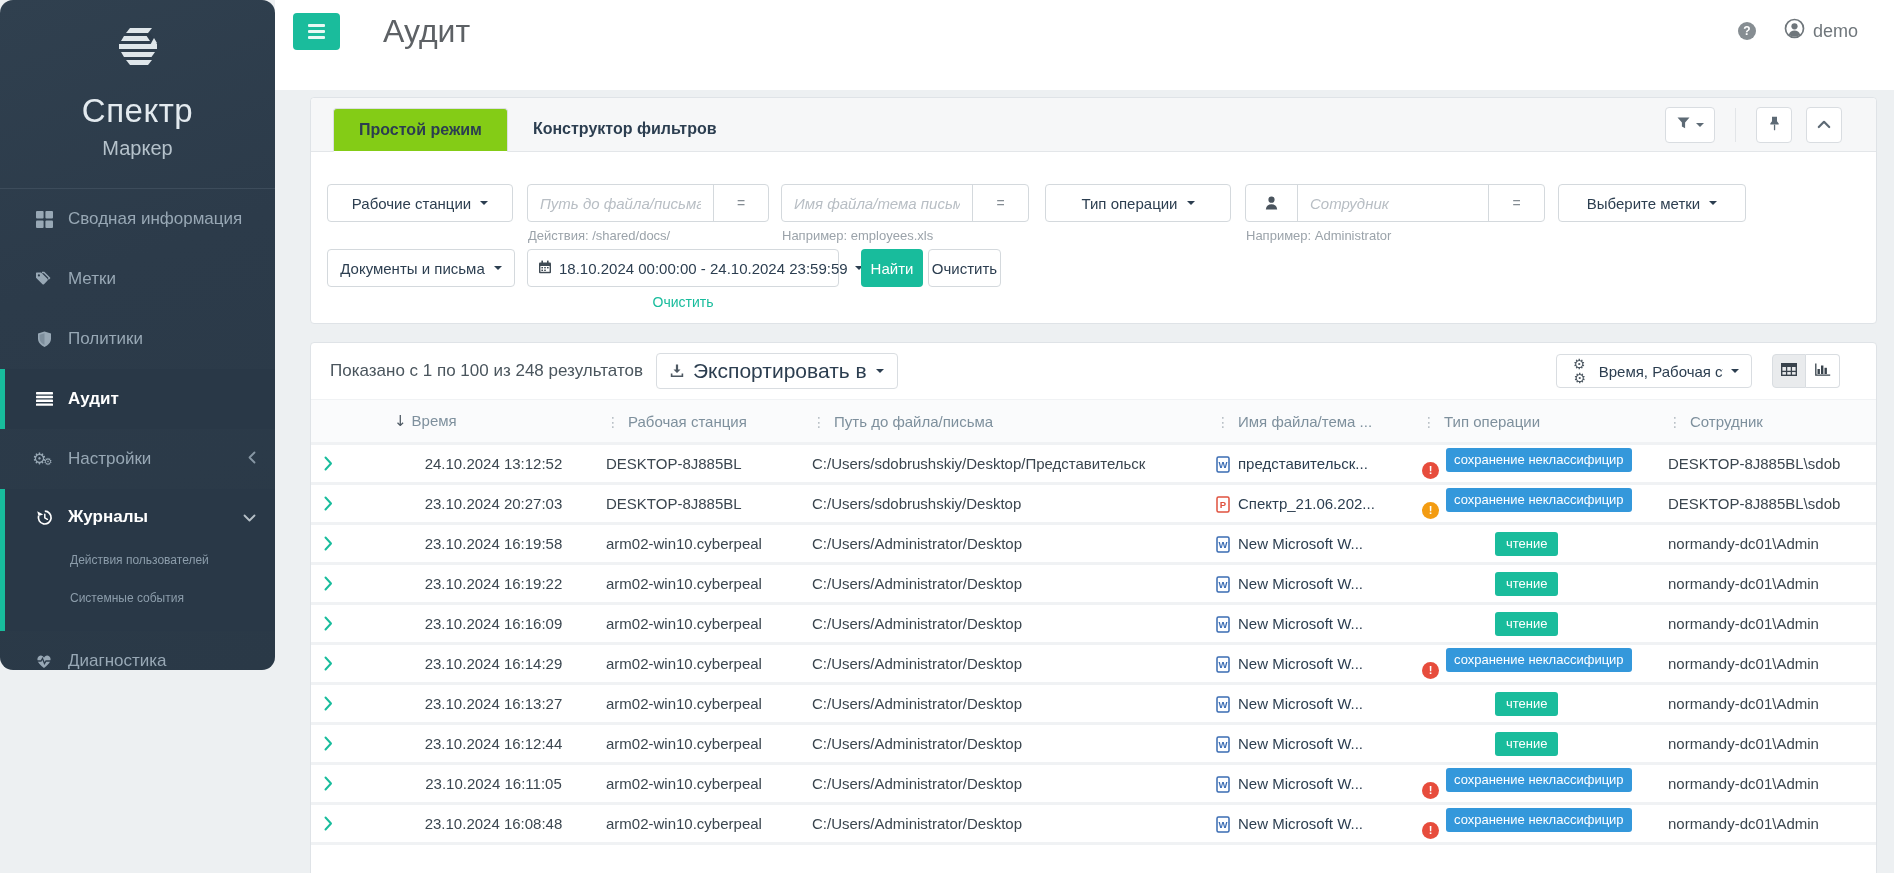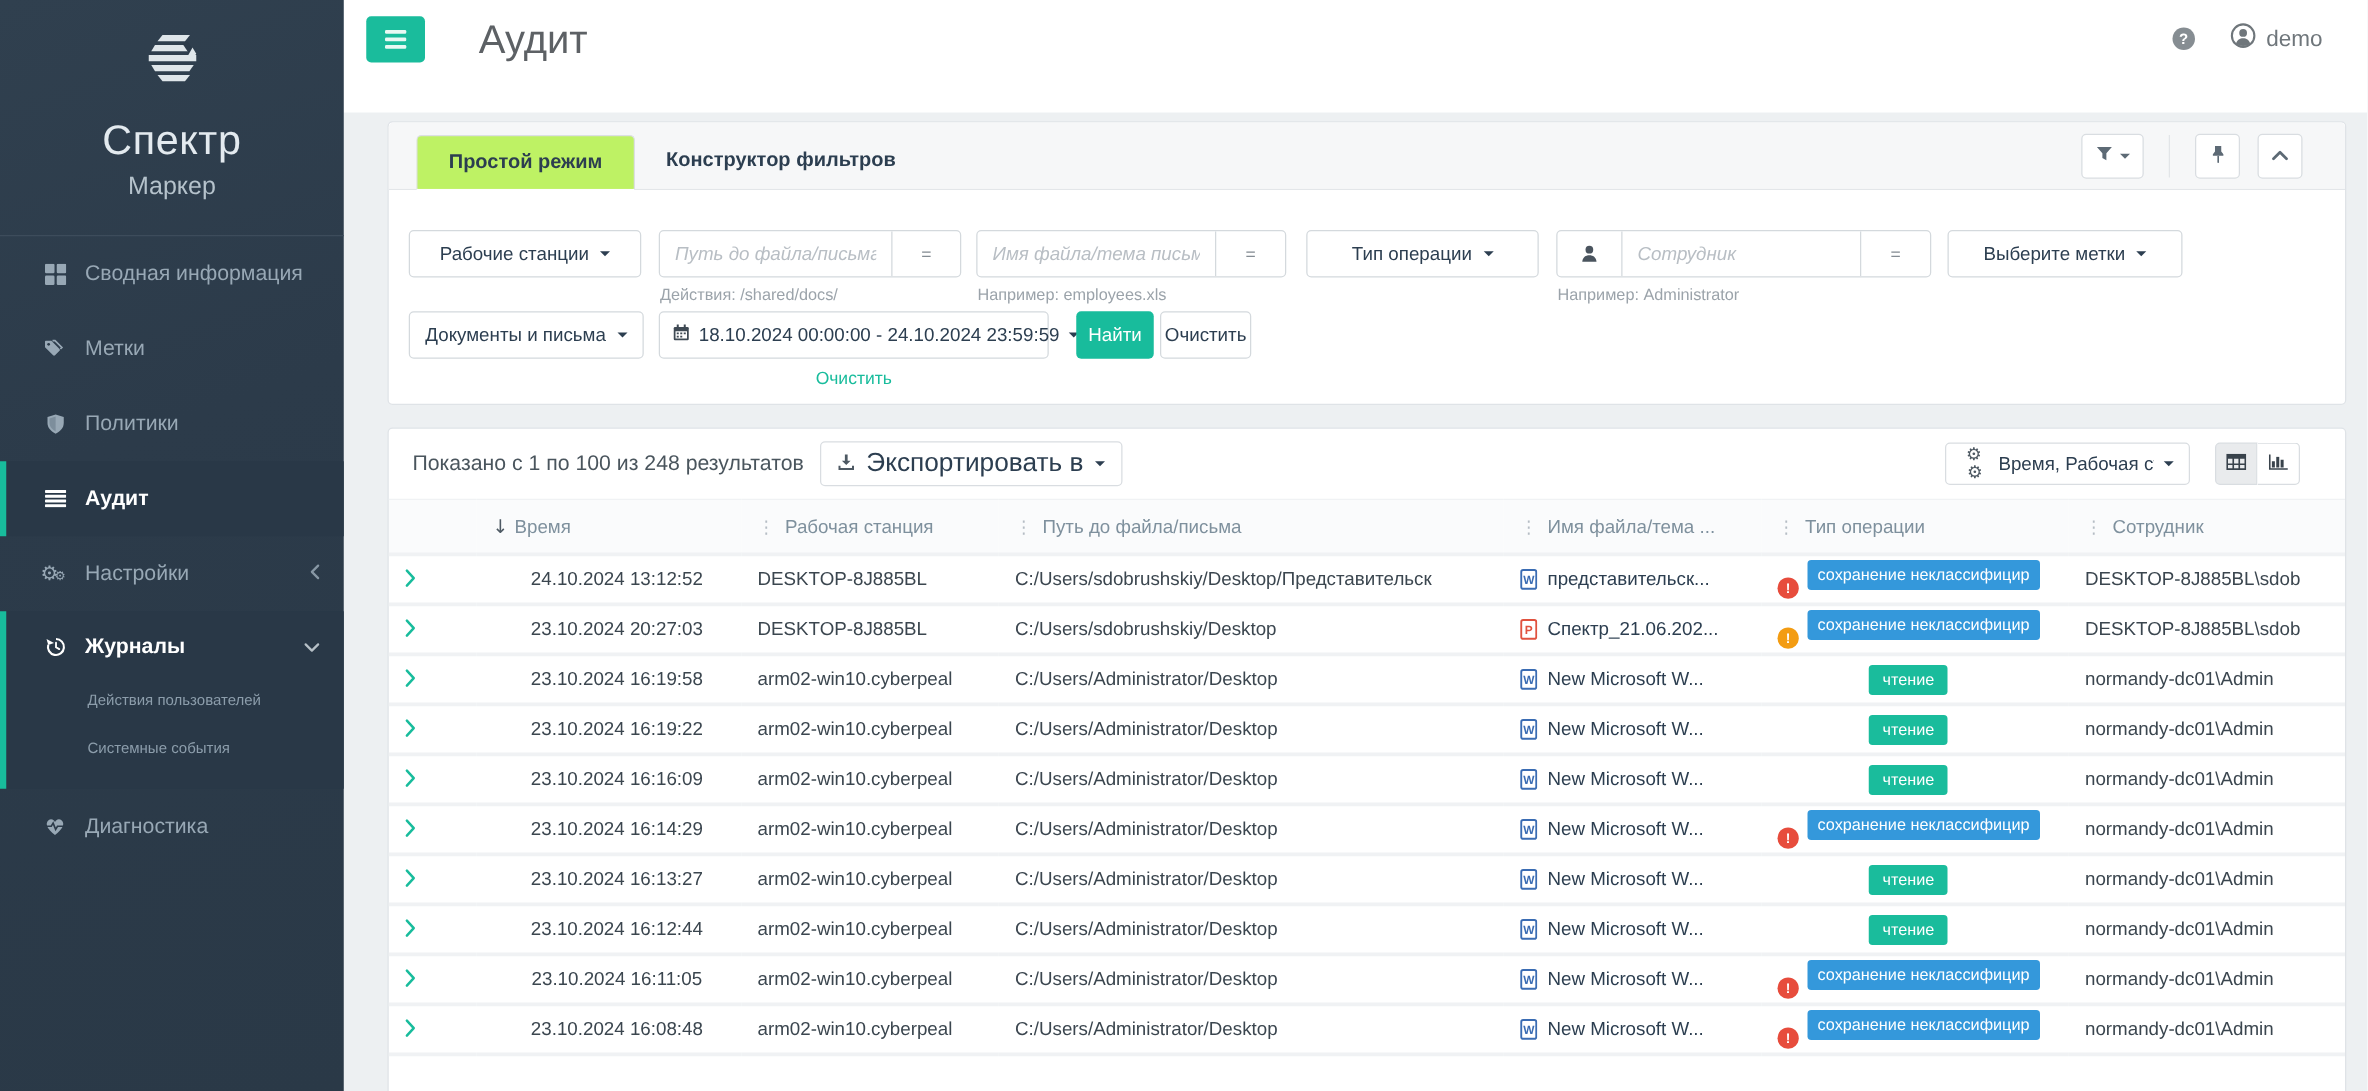--- a/index.html
+++ b/index.html
@@ -1,21 +1,21 @@
 <!DOCTYPE html>
 <html><head>
 <meta charset="utf-8">
 <style>
 * { box-sizing:border-box; margin:0; padding:0; }
 html,body { width:1894px; height:873px; overflow:hidden; }
 body { font-family:"Liberation Sans",sans-serif; background:#edf0f2; position:relative; }
 
 
-.sidebar { position:absolute; left:0; top:0; width:275px; height:873px;
-  background:linear-gradient(160deg,#30404f 0%,#2c3b4a 40%,#2a3947 100%); z-index:5; }
+.sidebar { position:absolute; left:0; top:0; width:275px; height:670px;
+  background:linear-gradient(160deg,#30404f 0%,#2c3b4a 40%,#2a3947 100%); z-index:5;border-radius:13px; }
 .logo-block { height:188px; text-align:center; padding-top:24px; }
 .logo-icon { display:inline-block; }
 .logo-title { font-size:33px; color:#e3eaef; margin-top:14px; letter-spacing:.5px; }
 .logo-sub { font-size:20px; color:#b5c2cb; margin-top:7px; }
 .menu { border-top:1px solid #3d4c5b; }
 .menu-item { height:60px; display:flex; align-items:center; padding:0 16px 0 31px;
   color:#98a8b5; font-size:17px; cursor:pointer; position:relative; }
 .mi-icon { width:26px; margin-right:11px; display:flex; justify-content:center; align-items:center; flex:none; }
 .mi-icon svg { display:block; }
 .menu-item.active { background:#293847; color:#fff; font-weight:bold; }
@@ -44,21 +44,21 @@
 
 
 .content { position:absolute; left:275px; top:90px; right:0; bottom:0; padding:7px 17px 0 35px; }
 .card { background:#fff; border:1px solid #dfe3e7; border-radius:4px; }
 
 
 .tabstrip { height:54px; background:#f6f7f8; border-bottom:1px solid #e3e6e9;
   border-radius:4px 4px 0 0; display:flex; align-items:flex-end; padding:0 34px 0 22px; }
 .tab { font-size:16px; font-weight:bold; color:#2c3e50; padding:0 25px; height:44px;
   display:flex; align-items:center; cursor:pointer; }
-.tab.active { background:#bef264; border:1px solid #dcdfe2; border-bottom:1px solid #fff;
+.tab.active { background:#84cc16; border:1px solid #dcdfe2; border-bottom:1px solid #fff;
   border-radius:4px 4px 0 0; margin-bottom:-1px; }
 .tabstrip-actions { margin-left:auto; display:flex; align-items:center; align-self:center; }
 .icon-btn { height:36px; background:#fff; border:1px solid #d9dde1; border-radius:4px;
   display:flex; align-items:center; justify-content:center; cursor:pointer; color:#5d6a75; }
 .btn-funnel { width:50px; gap:6px; }
 .vsep { width:1px; height:34px; background:#e2e5e8; margin:0 20px; }
 .btn-pin { width:36px; margin-right:14px; }
 .btn-collapse { width:36px; }
 
 .filter-body { padding:32px 16px 13px; }

